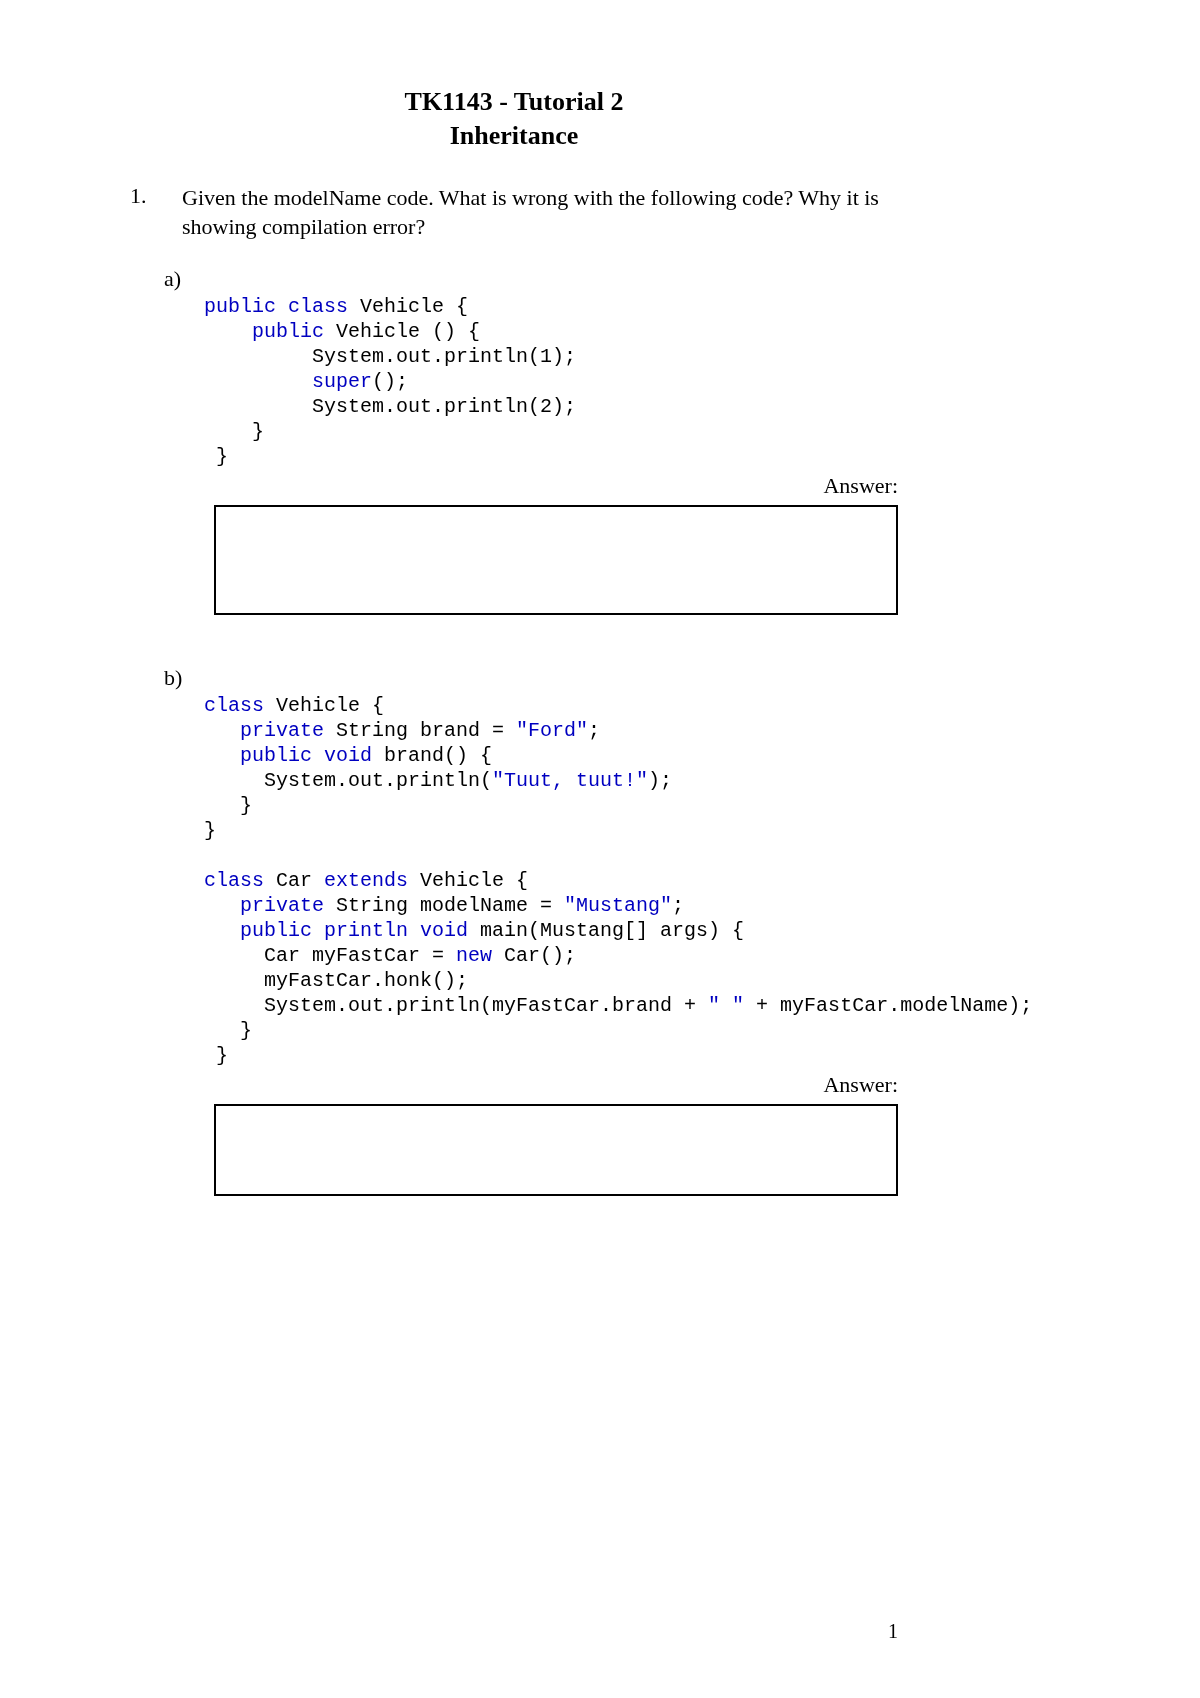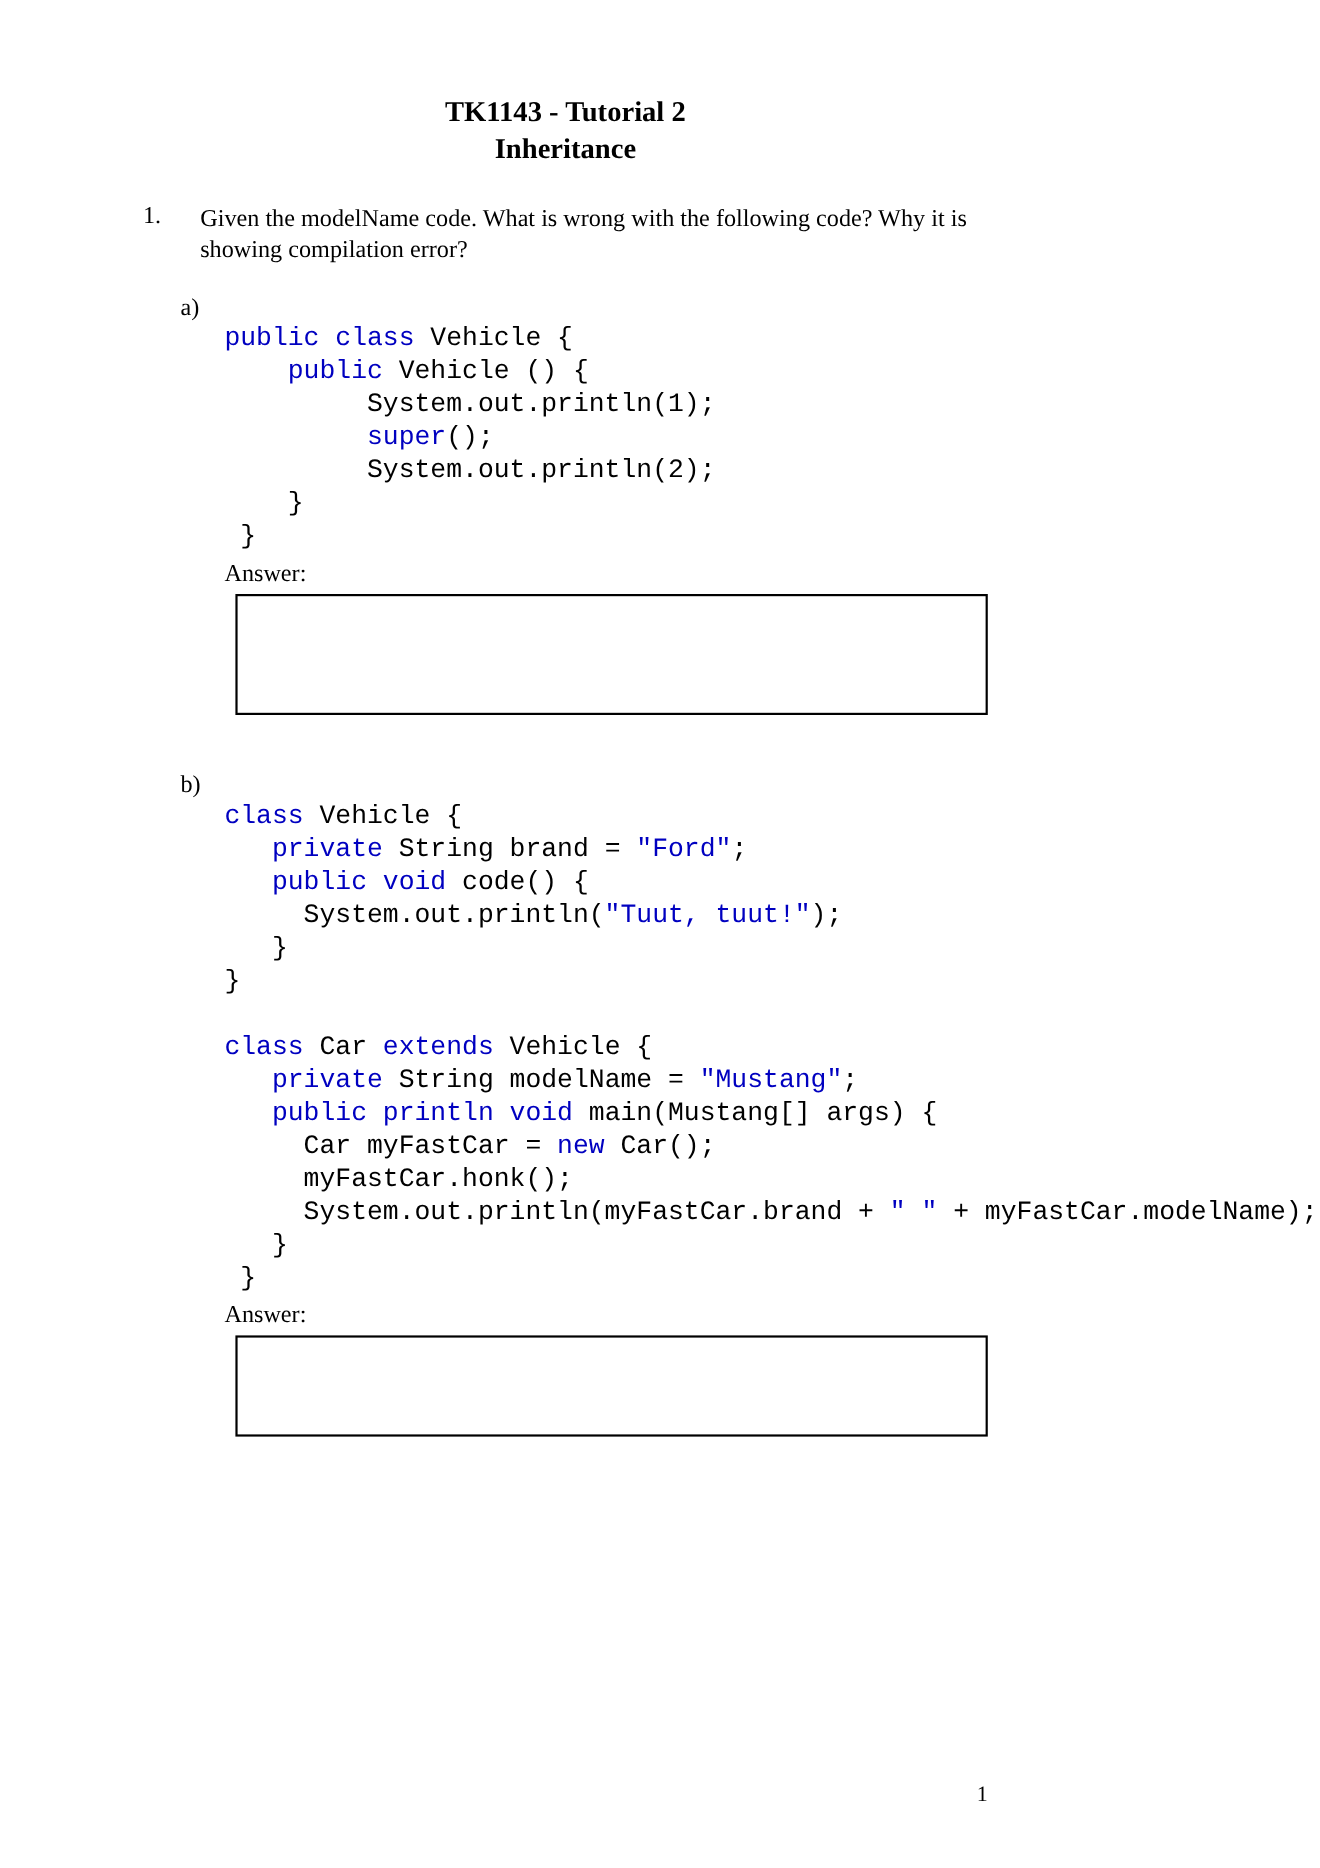--- a/index.html
+++ b/index.html
@@ -44,32 +44,33 @@
   .bold-run { font-weight: 400; }
   .sub {
     margin-left: 34px;
     font-size: 22px;
   }
   .sub-label {
     margin-bottom: 2px;
   }
   .code {
     font-family: Consolas, "Courier New", monospace;
-    font-size: 24px;
+    font-size: 20px;
     line-height: 1.25;
     white-space: pre;
     margin-left: 40px;
     margin-bottom: 4px;
   }
   .kw   { color: #0000c0; }
   .str  { color: #0000c0; }
   .answer-label {
     font-size: 22px;
     margin-left: 40px;
     margin-bottom: 6px;
+    text-align: right;
   }
   .answer-box {
     border: 2px solid #000;
     margin-left: 50px;
     margin-right: 0;
   }
   .page-num {
     position: absolute;
     bottom: 55px;
     right: 130px;
@@ -106,21 +107,21 @@
     <div class="answer-label">Answer:</div>
     <div class="answer-box" style="height:110px"></div>
   </div>
 
   <div style="height:50px"></div>
 
   <div class="sub">
     <div class="sub-label">b)</div>
     <div class="code"><span class="kw">class</span><span> Vehicle {</span>
 <span class="kw">   private</span><span> String brand = </span><span class="str">"Ford"</span><span>;</span>
-<span class="kw">   public</span><span class="kw"> void</span><span> code() {</span>
+<span class="kw">   public</span><span class="kw"> void</span><span> brand() {</span>
 <span>     System.out.println(</span><span class="str">"Tuut, tuut!"</span><span>);</span>
 <span>   }</span>
 <span>}</span>
 <span></span>
 <span class="kw">class</span><span> Car </span><span class="kw">extends</span><span> Vehicle {</span>
 <span class="kw">   private</span><span> String modelName = </span><span class="str">"Mustang"</span><span>;</span>
 <span class="kw">   public</span><span class="kw"> println</span><span class="kw"> void</span><span> main(Mustang[] args) {</span>
 <span>     Car myFastCar = </span><span class="kw">new</span><span> Car();</span>
 <span>     myFastCar.honk();</span>
 <span>     System.out.println(myFastCar.brand + </span><span class="str">" "</span><span> + myFastCar.modelName);</span>

